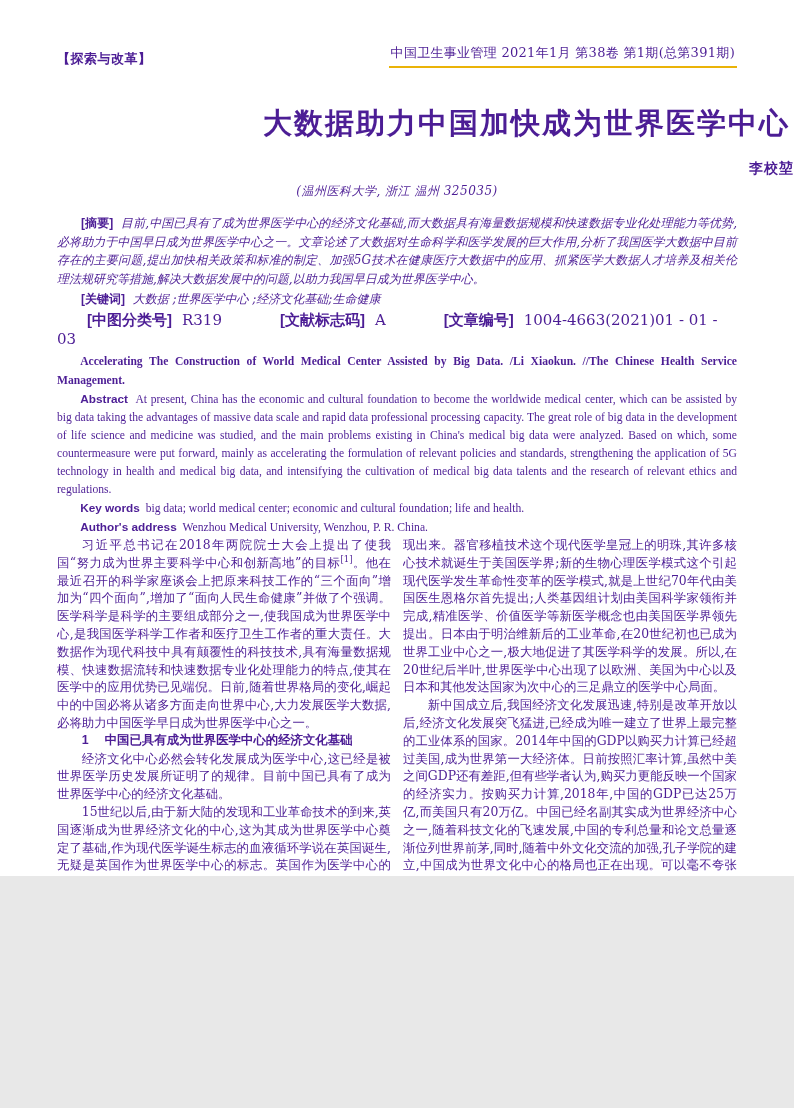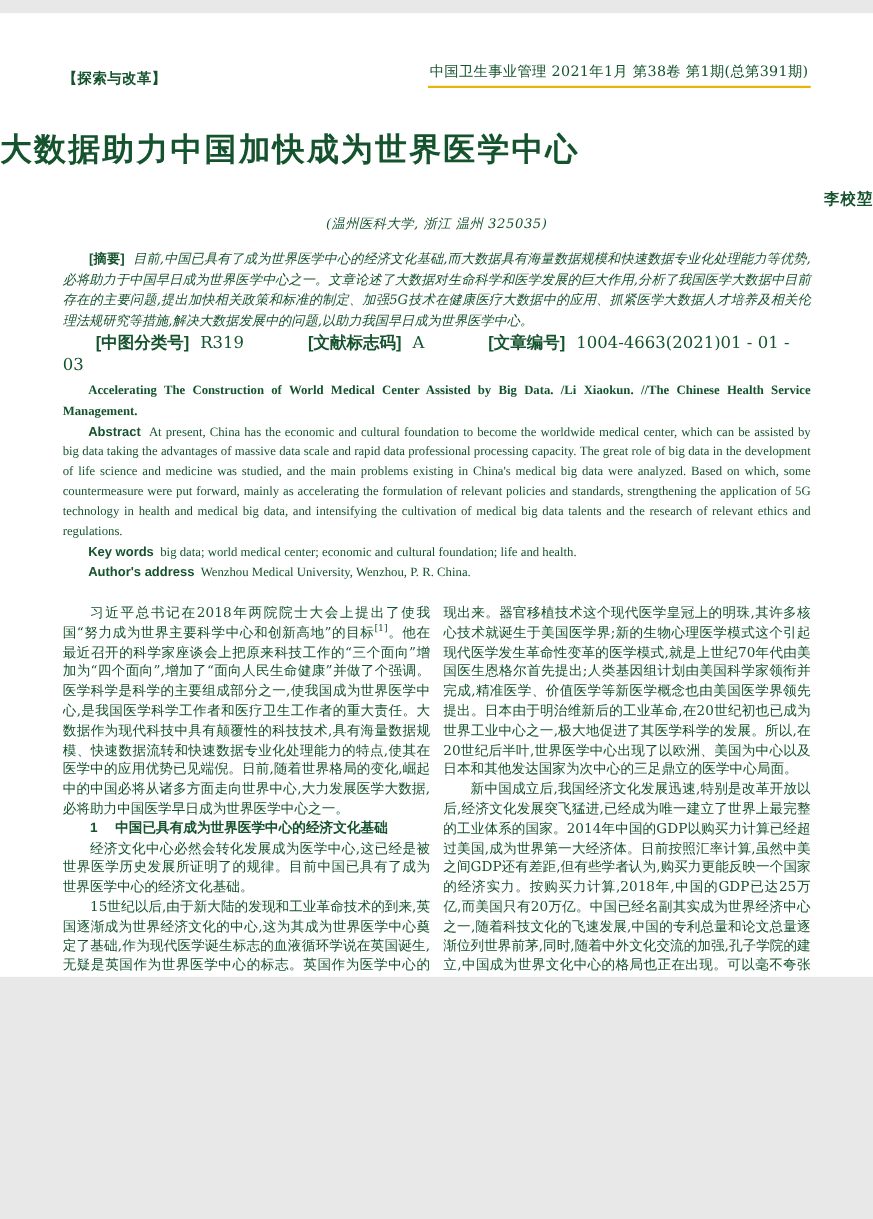--- a/index.html
+++ b/index.html
@@ -1,43 +1,43 @@
 <!DOCTYPE html>
 <html><head>
 <meta charset="utf-8">
 <style>
   html,body{margin:0;padding:0;background:#e8e8e8;}
   .page{
     position:relative;
     width:794px;height:876px;
-    margin:12px auto;
+    margin:0 auto;
     background:#ffffff;
-    color:#14532d;
+    color:#4c1d95;
     font-family:"DejaVu Serif","Liberation Serif",serif;
     overflow:hidden;
   }
   
   .hdr{
     position:absolute;top:44px;left:57px;right:57px;
     display:flex;justify-content:space-between;align-items:flex-end;
     font-size:13px;
   }
   .hdr-left{
     font-family:"Liberation Sans","DejaVu Sans",sans-serif;
     font-weight:bold;letter-spacing:.5px;
   }
   .hdr-right{
     border-bottom:2px solid #eab308;
     padding:0 2px 4px 2px;
     letter-spacing:.3px;
   }
   
   .title{
-    position:absolute;top:104px;left:0;right:16px;
-    text-align:left;
+    position:absolute;top:104px;left:0;right:4px;
+    text-align:right;
     font-family:Liberation Mono, monospace;
     font-weight:bold;font-size:29px;letter-spacing:2px;
   }
   .author{
     position:absolute;top:160px;left:0;right:0;
     text-align:right;
     font-family:"Liberation Sans","DejaVu Sans",sans-serif;
     font-size:14px;font-weight:bold;letter-spacing:1px;
   }
   .affil{
@@ -114,20 +114,21 @@
   </div>
 
   <div class="title">大数据助力中国加快成为世界医学中心</div>
   <div class="author">李校堃</div>
   <div class="affil">(温州医科大学, 浙江 温州 325035)</div>
 
   <div class="meta">
 
     <p class="zh-abs"><span class="blabel">[摘要]</span>&nbsp;&nbsp;<span>目前,中国已具有了成为世界医学中心的经济文化基础,而大数据具有海量数据规模和快速数据专业化处理能力等优势,必将助力于中国早日成为世界医学中心之一。文章论述了大数据对生命科学和医学发展的巨大作用,分析了我国医学大数据中目前存在的主要问题,提出加快相关政策和标准的制定、加强5G技术在健康医疗大数据中的应用、抓紧医学大数据人才培养及相关伦理法规研究等措施,解决大数据发展中的问题,以助力我国早日成为世界医学中心。</span></p>
 
+    <p class="kw-line"><span class="blabel">[关键词]</span>&nbsp;&nbsp;<span>大数据 ;世界医学中心 ;经济文化基础;生命健康</span></p>
 
     <p class="clc-line"><span class="pair"><span class="blabel">[中图分类号]</span><span class="val">R319</span></span><span class="pair"><span class="blabel">[文献标志码]</span><span class="val">A</span></span><span class="pair"><span class="blabel">[文章编号]</span><span class="val">1004-4663(2021)01 - 01 - 03</span></span></p>
 
     <div class="en">
       <p class="en-title">Accelerating The Construction of World Medical Center Assisted by Big Data. /Li Xiaokun. //The Chinese Health Service Management.</p>
       <p><span class="blabel">Abstract</span>&nbsp;&nbsp;<span>At present, China has the economic and cultural foundation to become the worldwide medical center, which can be assisted by big data taking the advantages of massive data scale and rapid data professional processing capacity. The great role of big data in the development of life science and medicine was studied, and the main problems existing in China's medical big data were analyzed. Based on which, some countermeasure were put forward, mainly as accelerating the formulation of relevant policies and standards, strengthening the application of 5G technology in health and medical big data, and intensifying the cultivation of medical big data talents and the research of relevant ethics and regulations.</span></p>
       <p><span class="blabel">Key words</span>&nbsp;&nbsp;<span>big data; world medical center; economic and cultural foundation; life and health.</span></p>
       <p><span class="blabel">Author's address</span>&nbsp;&nbsp;<span>Wenzhou Medical University, Wenzhou, P. R. China.</span></p>
     </div>
   </div>

